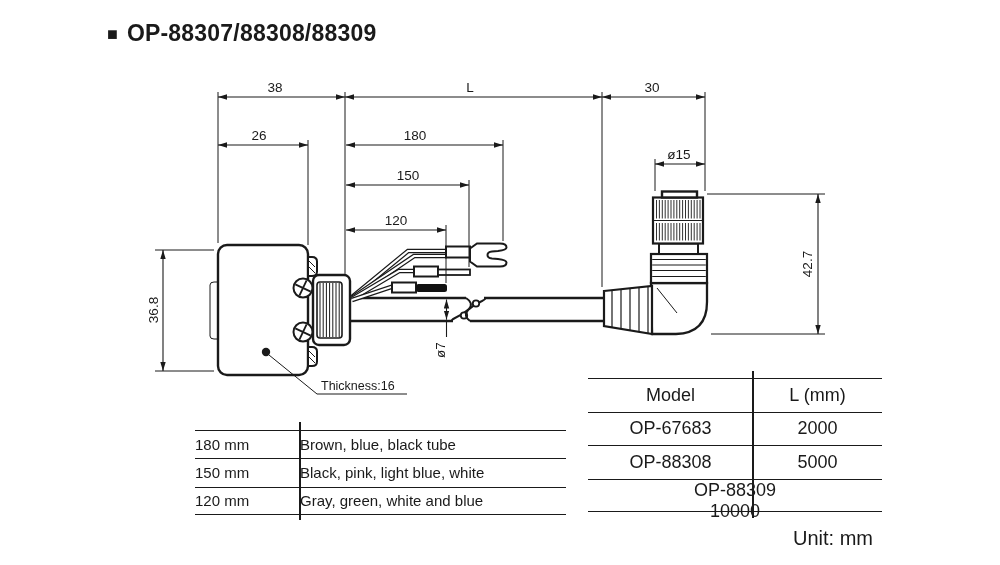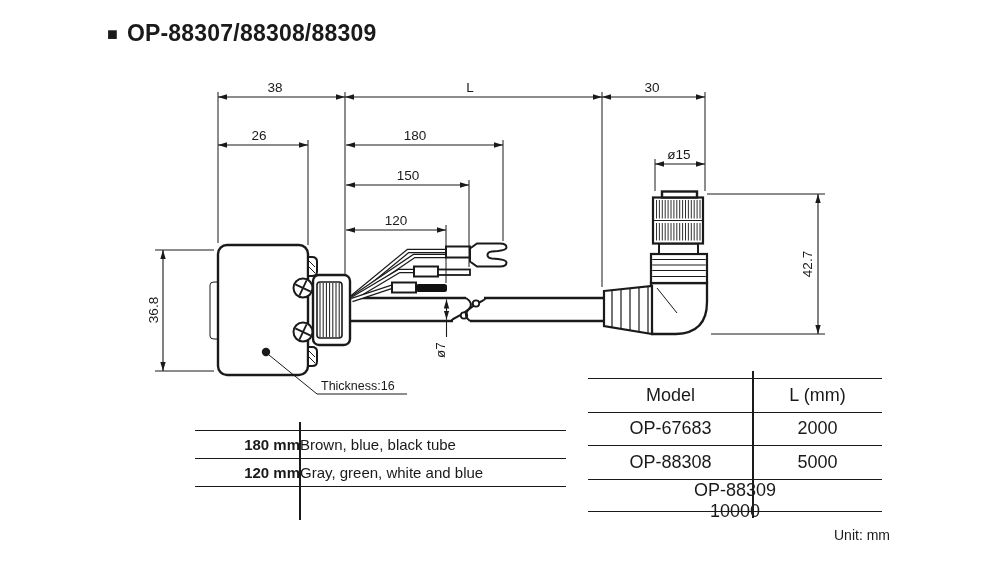--- a/index.html
+++ b/index.html
@@ -14,31 +14,31 @@
   .dim{stroke-width:1.1;fill:none;}
   .out{stroke-width:2.4;fill:#fff;}
   .out2{stroke-width:2;fill:#fff;}
   .wireB{stroke-width:4.6;fill:none;stroke:#1a1a1a;}
   .wireW{stroke-width:2.2;fill:none;stroke:#fff;}
   .note{font-size:12.5px;}
   
   .wtable{position:absolute;left:195px;top:430px;width:371px;font-size:15px;}
   .wtable .row{display:flex;height:28.3px;align-items:center;border-top:1.5px solid #1a1a1a;box-sizing:border-box;}
   .wtable .row:last-child{border-bottom:1.5px solid #1a1a1a;}
-  .wtable .c1{width:105px;text-align:right;font-weight:bold;}
+  .wtable .c1{width:105px;text-align:left;}
   .wtable .c2{flex:1;}
   .mtable{position:absolute;left:588px;top:378px;width:294px;font-size:18px;}
   .mtable .row{display:flex;height:33.5px;align-items:center;border-top:1.5px solid #1a1a1a;box-sizing:border-box;}
   .mtable .row:last-child{border-bottom:1.5px solid #1a1a1a;flex-direction:column;}
   .mtable .c1{width:165px;text-align:center;}
   .mtable .c2{flex:1;text-align:center;}
   .vline{position:absolute;width:1.5px;background:#1a1a1a;}
   .vline.left{left:299px;top:422px;height:98px;}
   .vline.right{left:752px;top:371px;height:147px;}
-  .unit{position:absolute;right:110px;top:527px;font-size:14px;margin-left:20px;}
+  .unit{position:absolute;right:127px;top:527px;font-size:20px;margin-left:20px;}
 </style>
 </head>
 <body>
 
 <div class="title">
   <span class="bullet">■</span>
   <span class="ttl">OP-88307/88308/88309</span>
 </div>
 
 <svg width="1000" height="565" viewBox="0 0 1000 565">
@@ -150,20 +150,24 @@
     <text class="note" x="321" y="390" text-anchor="start">Thickness:16</text>
   </g>
 </svg>
 
 <div class="wtable">
   <div class="row">
     <div class="c1">180 mm</div>
     <div class="c2">Brown, blue, black tube</div>
   </div>
   <div class="row">
+    <div class="c1">150 mm</div>
+    <div class="c2">Black, pink, light blue, white</div>
+  </div>
+  <div class="row">
     <div class="c1">120 mm</div>
     <div class="c2">Gray, green, white and blue</div>
   </div>
 </div>
 <div class="vline left"></div>
 
 <div class="mtable">
   <div class="row">
     <div class="c1">Model</div>
     <div class="c2">L (mm)</div>

